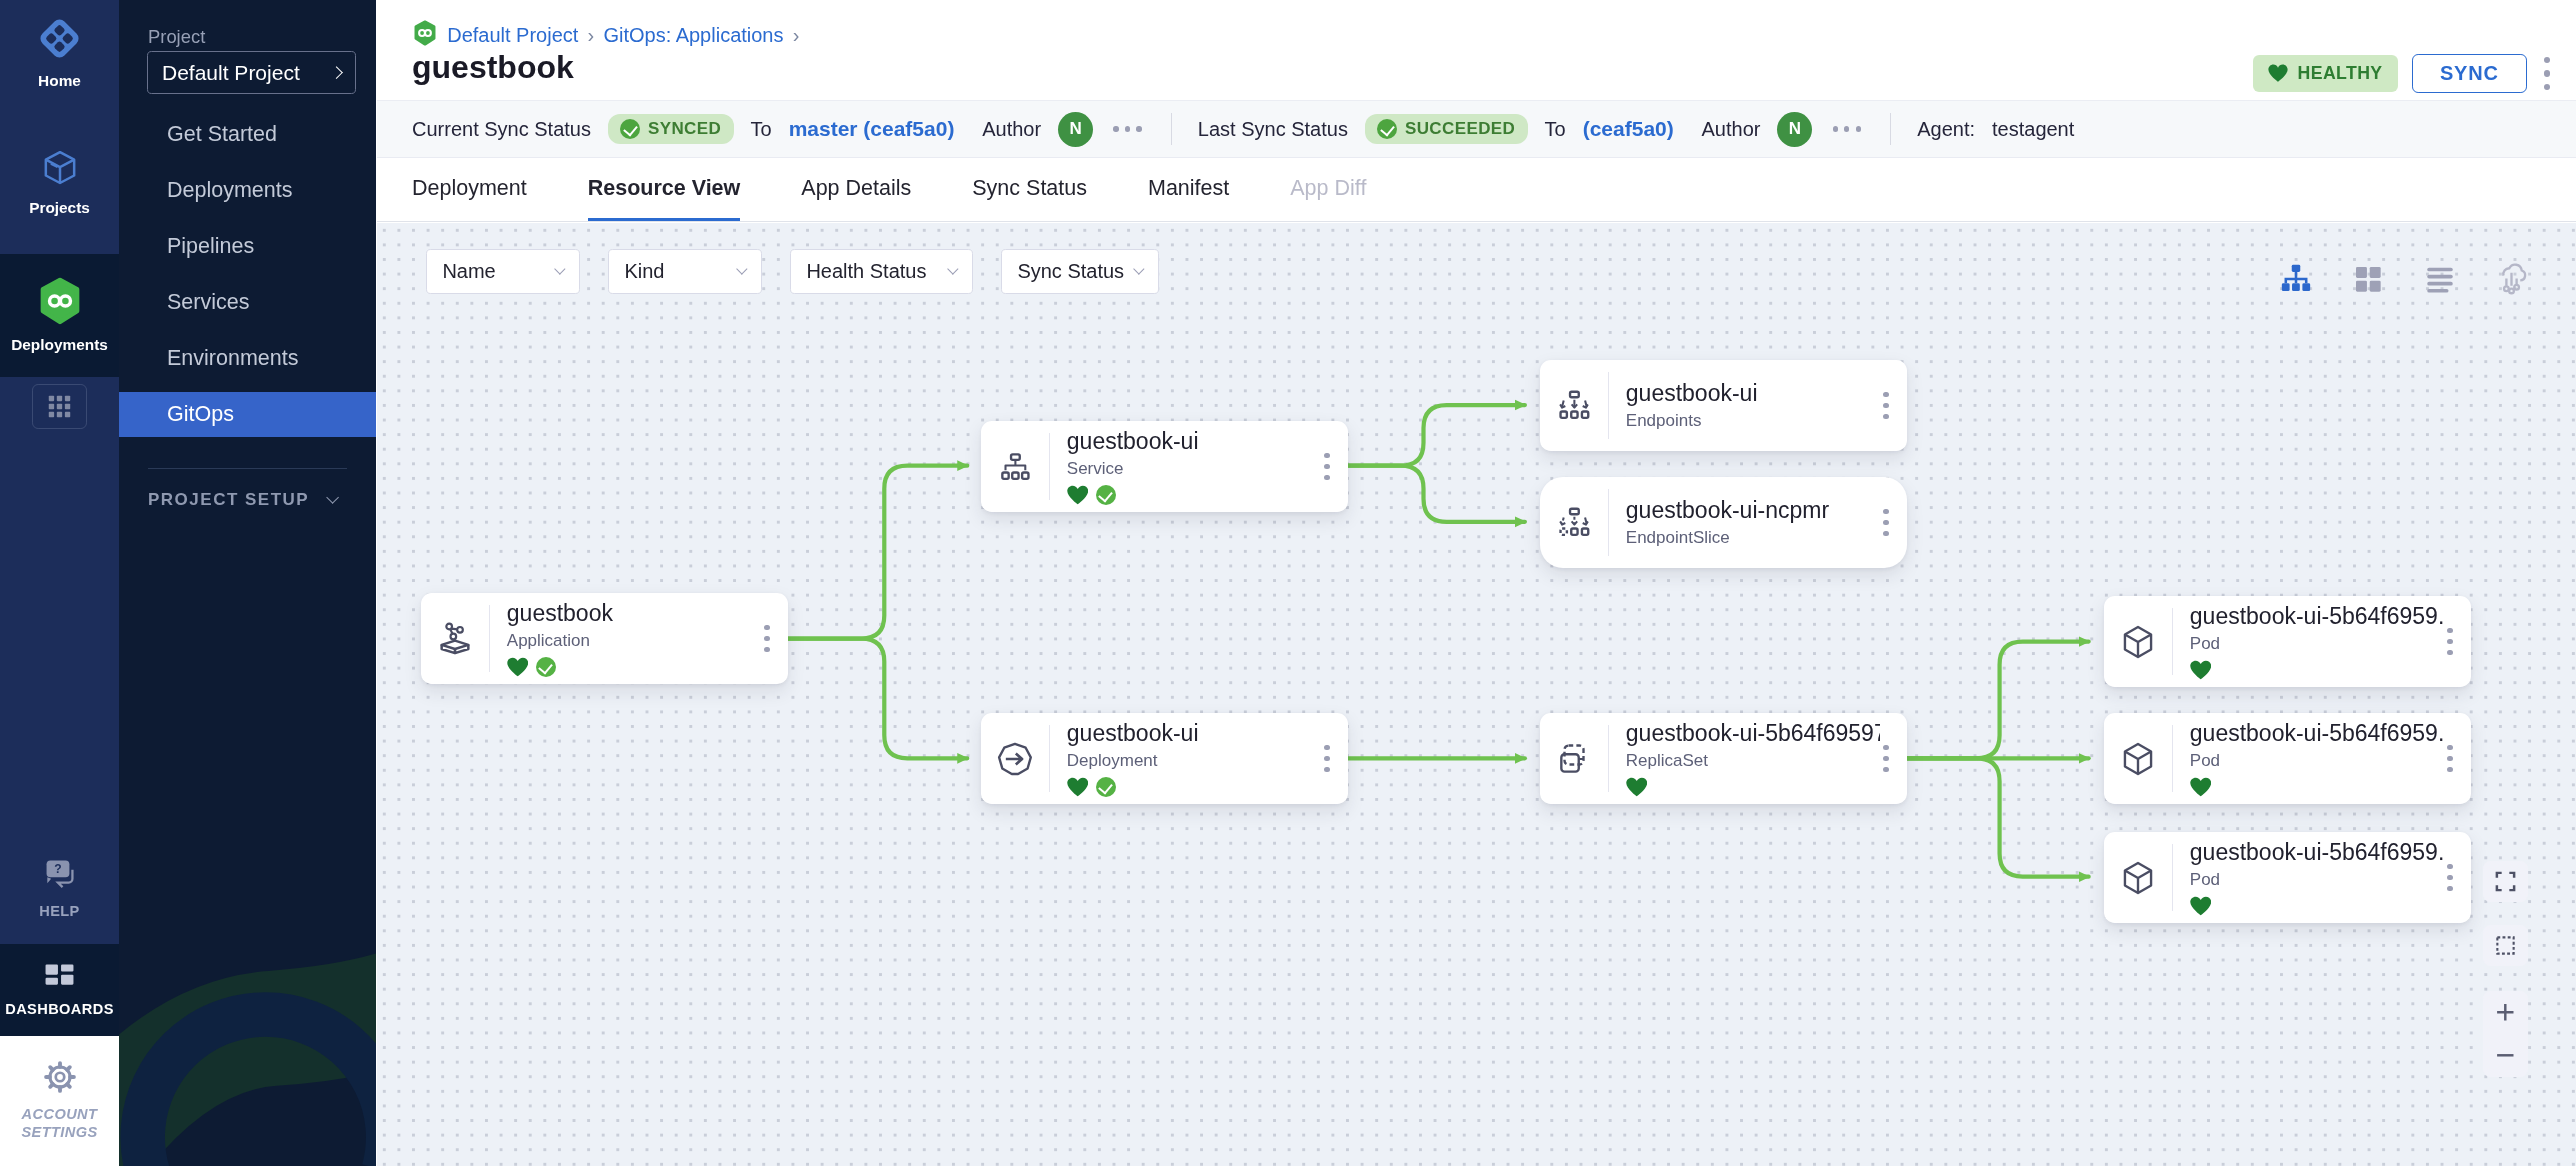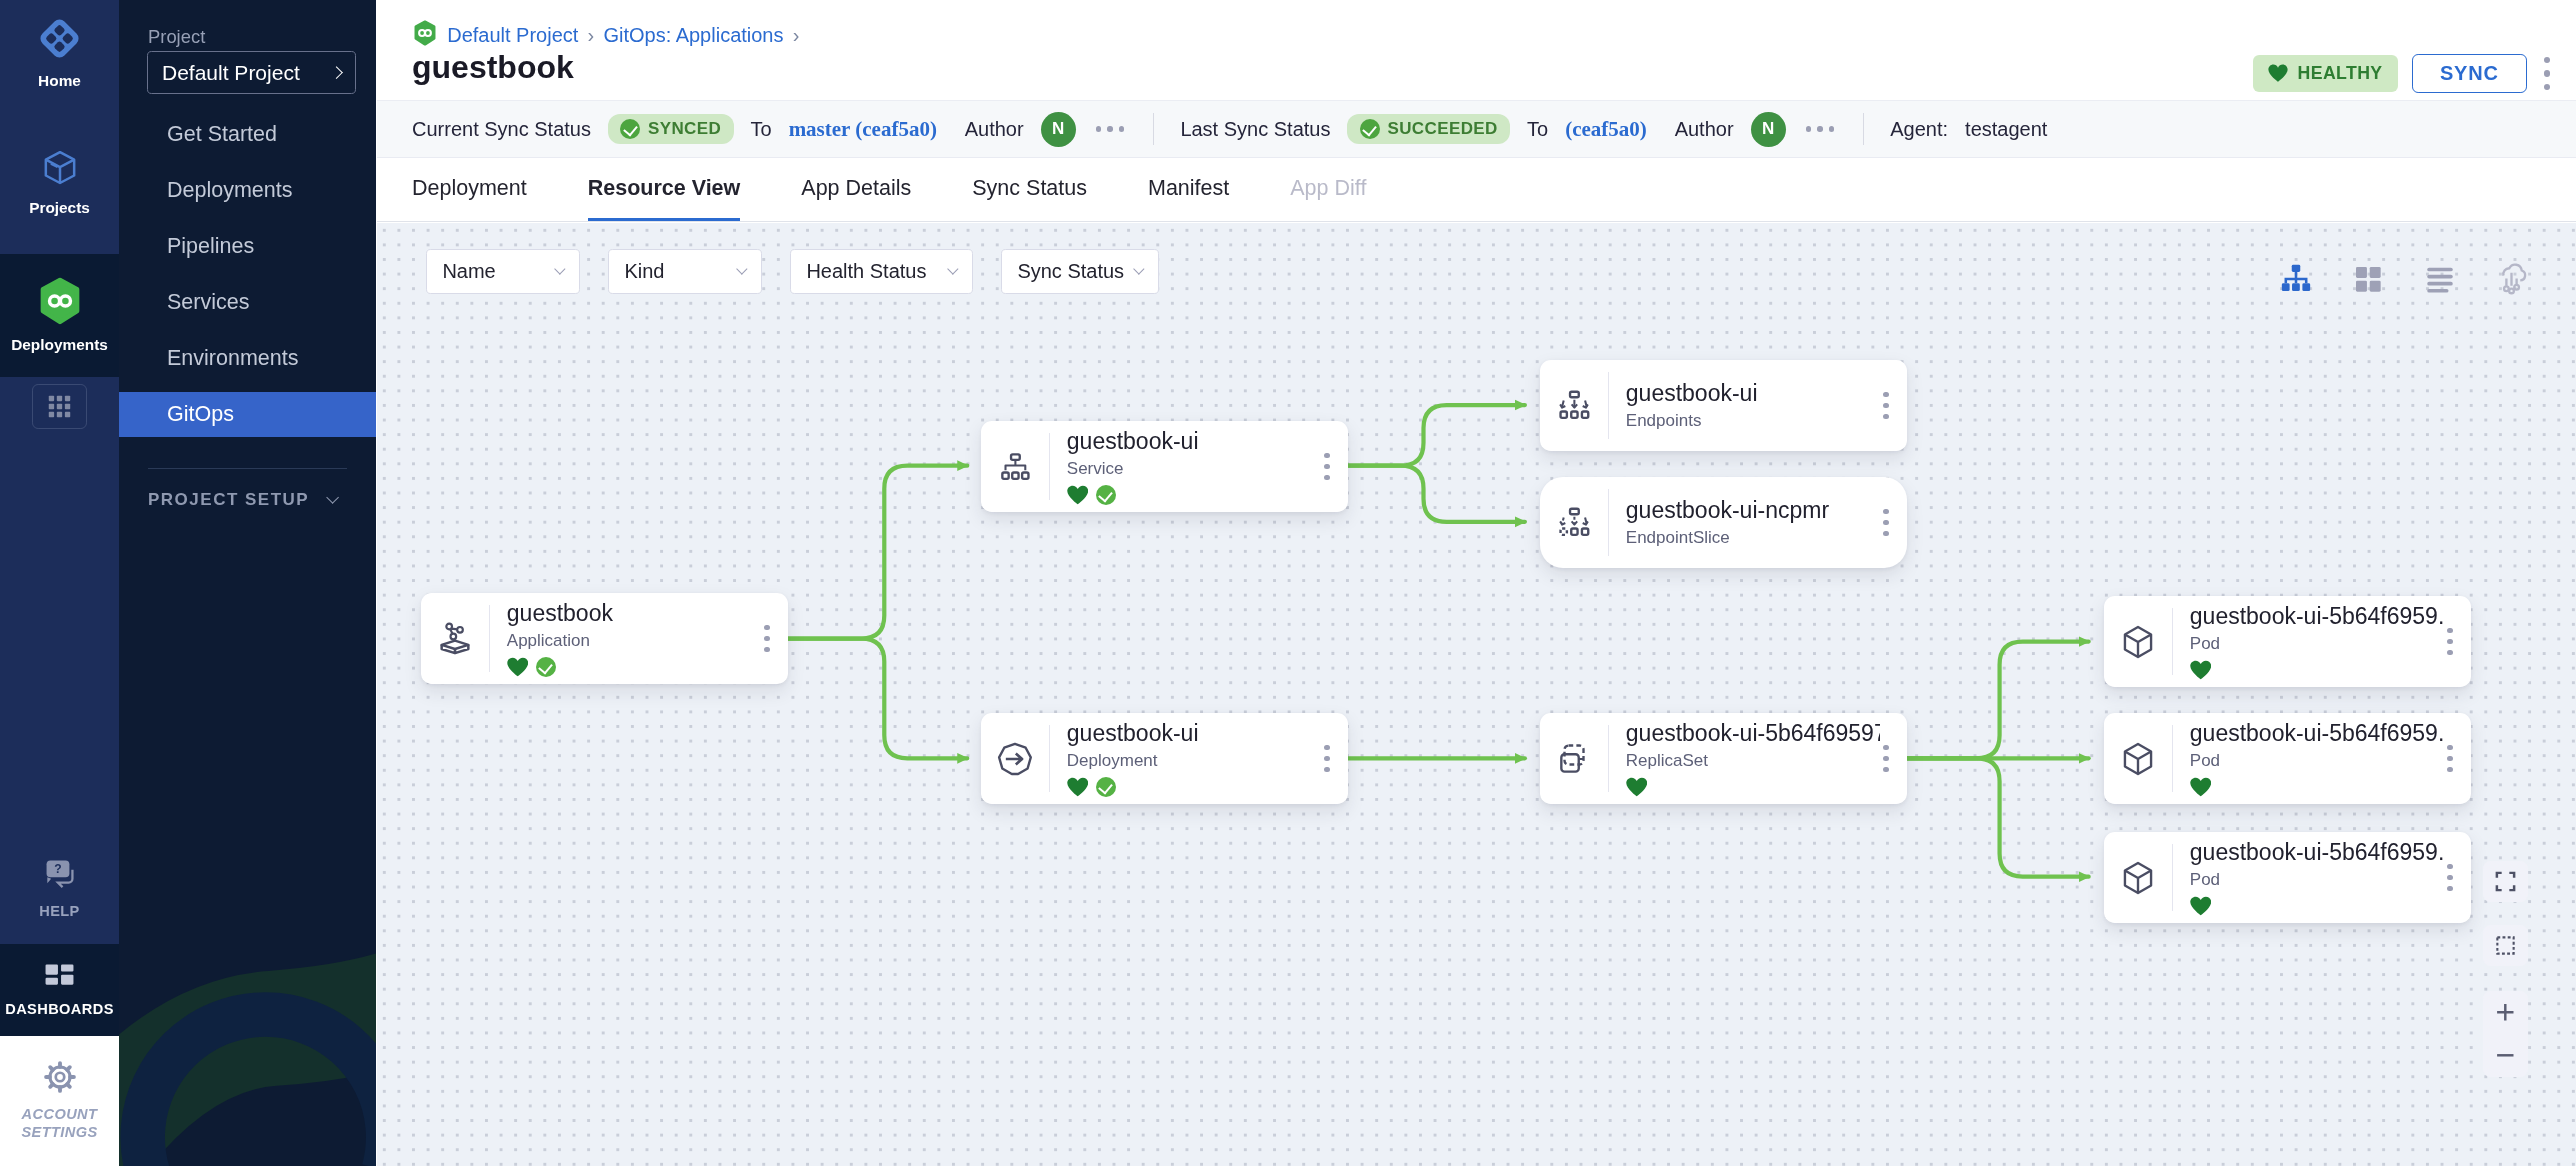--- a/index.html
+++ b/index.html
@@ -40,21 +40,21 @@
   .kebab-v { display:flex; flex-direction:column; gap:7px; cursor:pointer; padding:3.1px;}
   .kebab-v i, .kebab-h i { width:6.1px; height:6.1px; border-radius:50%; background:#9b9eb3; display:block;}
   .kebab-h { display:flex; gap:6.1px; cursor:pointer; padding:3.1px;}
   .kebab-h i { width:5.4px; height:5.4px; }
   
   .status-bar { position:absolute; left:0; right:0; top:100px; height:58px; background:#f6f8fa; border-top:0.8px solid #ebedf3; border-bottom:0.8px solid #e9ebf2;
     display:flex; align-items:center; padding-left:35px; gap:17px; font-size:20px; color:#25253a; }
   .badge { display:flex; align-items:center; gap:7.7px; background:#cfe8c5; border-radius:12px; padding:5.4px 12.3px; font-size:17px; font-weight:bold; color:#3d7d33; letter-spacing:0.4px;}
   .chk { width:20px; height:20px; border-radius:50%; background:#4da53f; position:relative; flex:none;}
   .chk::after { content:""; position:absolute; left:5.4px; top:3.8px; width:7px; height:10px; border-right:2.3px solid #fff; border-bottom:2.3px solid #fff; transform:rotate(40deg);}
-  .rev { color:#2b6bd0; font-weight:bold; font-size:21px; cursor:pointer;font-family:Liberation Serif, serif;}
+  .rev { color:#2b6bd0; font-weight:bold; font-size:21px; cursor:pointer;}
   .avatar { width:35px; height:35px; border-radius:50%; background:#3f9143; color:#fff; font-size:17px; font-weight:bold; display:flex; align-items:center; justify-content:center;}
   .vdiv { width:0.8px; height:32px; background:#d8dae3; margin:0 9.2px;}
   
   .tabs { position:absolute; left:0; right:0; top:159px; height:63px; background:#fff; border-bottom:0.8px solid #e0e3ea; display:flex; align-items:stretch; padding-left:35px; gap:61px; font-size:21.5px; color:#24242f;}
   .tab { display:flex; align-items:center; cursor:pointer; border-bottom:3.1px solid transparent; }
   .tab.active { font-weight:bold; border-bottom-color:#2b6bd0; }
   .tab.disabled { color:#b9bac9; cursor:default; }
   
   .canvas { position:absolute; left:0; right:0; top:223px; bottom:0; background-color:#edf1f7;
     background-image:radial-gradient(#c9ced9 1.7px, transparent 1.8px); background-size:14.6px 14.6px; overflow:hidden;}

